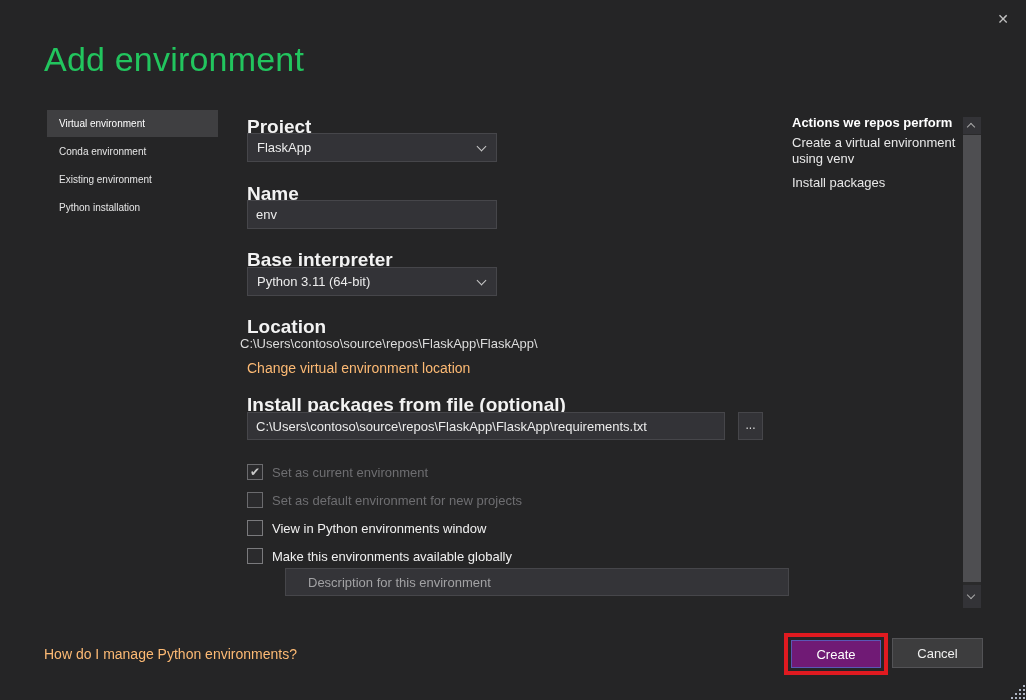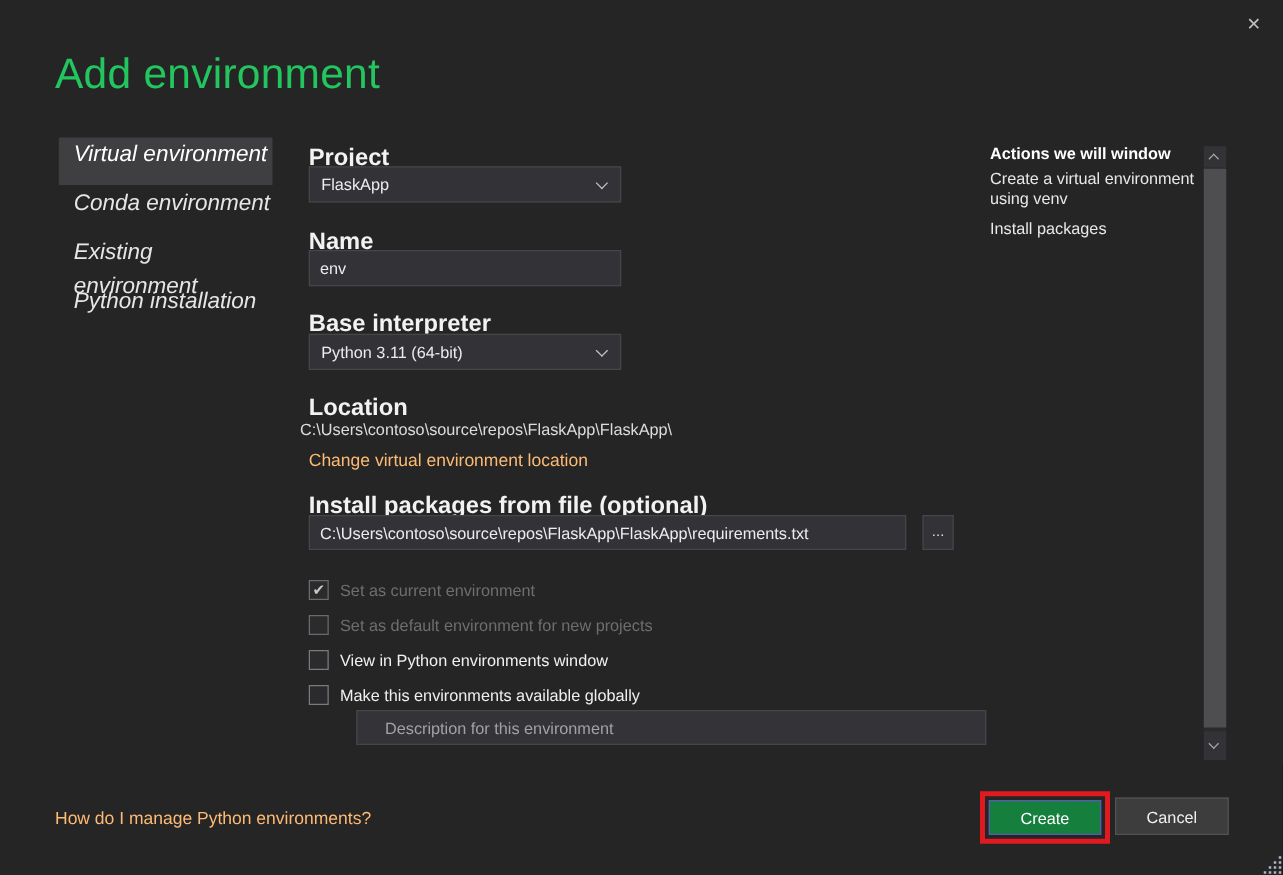--- a/index.html
+++ b/index.html
@@ -15,22 +15,22 @@
     color:#c0c0c0; font-size:14px; line-height:22px; text-align:center; cursor:pointer;
   }
   
   .title {
     position:absolute; left:44px; top:40px;
     font-size:34px; font-weight:400; color:#22c55e; letter-spacing:0.2px;
   }
   
   .sidebar { position:absolute; left:47px; top:110px; width:171px; }
   .side-item {
-    height:38px; line-height:27px; padding-left:12px; margin-bottom:1px;
-    font-size:18px; color:#e6e6e6; cursor:pointer;font-style:italic;
+    height:27px; line-height:27px; padding-left:12px; margin-bottom:1px;
+    font-size:10px; color:#e6e6e6; cursor:pointer;
   }
   .side-item.selected { background:#3f3f41; color:#ffffff; }
   
   .flabel { position:absolute; left:247px; font-size:19px; font-weight:700; color:#f2f2f2; }
   
   .dropdown {
     position:absolute; left:247px; width:250px; height:29px;
     background:#333337; border:1px solid #46464a; color:#ececec;
     font-size:13px; line-height:27px; padding-left:9px; cursor:pointer;
   }
@@ -77,21 +77,21 @@
   .vs-up .vs-chev { top:7px; transform:rotate(-135deg); }
   .vs-down .vs-chev { top:7px; transform:rotate(45deg); }
   .vs-thumb { position:absolute; left:0; top:18px; width:18px; height:447px; background:#4e4e51; cursor:pointer; }
   
   .help-link { left:44px; top:646px; }
   .annotation-box {
     position:absolute; left:784px; top:633px; width:104px; height:42px;
     border:4px solid #e01a20; padding:3px; background:transparent;
   }
   .create-btn {
-    width:100%; height:100%; background:#15803d; border:1px solid #5a57b5;
+    width:100%; height:100%; background:#701a75; border:1px solid #5a57b5;
     color:#ffffff; font-size:13px; font-family:"Liberation Sans", sans-serif; cursor:pointer;
   }
   .cancel-btn {
     position:absolute; left:892px; top:638px; width:91px; height:30px;
     background:#3d3d3e; border:1px solid #535356; color:#f0f0f0;
     font-size:13px; font-family:"Liberation Sans", sans-serif; cursor:pointer;
   }
   
   .resize-grip { position:absolute; right:1px; bottom:1px; width:14px; height:14px; }
   .resize-grip i {
@@ -150,21 +150,21 @@
     <span class="cblabel">View in Python environments window</span>
   </div>
   <div class="cbrow" style="top:548px;">
     <span class="cbbox"></span>
     <span class="cblabel">Make this environments available globally</span>
   </div>
 
   <input class="text-input" style="left: 285px; top: 568px; width: 504px; height: 28px; background: rgb(52, 52, 56); padding-left: 22px;" placeholder="Description for this environment">
 
   <div class="actions-panel">
-    <div class="actions-title">Actions we will window</div>
+    <div class="actions-title">Actions we repos perform</div>
     <div class="action-item">Create a virtual environment using venv</div>
     <div class="action-item">Install packages</div>
   </div>
 
   <div class="vscroll">
     <div class="vs-btn vs-up">
         <span class="vs-chev"></span>
       </div>
     <div class="vs-thumb"></div>
     <div class="vs-btn vs-down">

